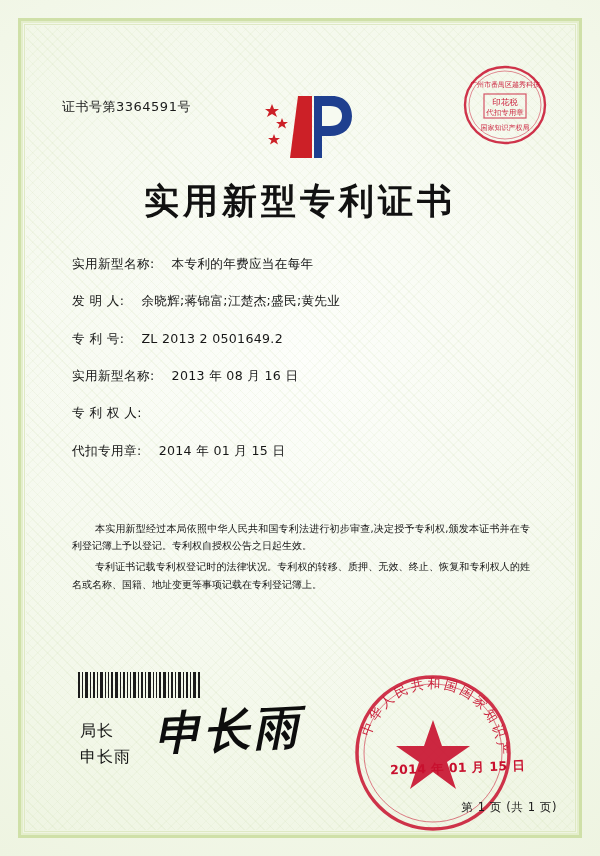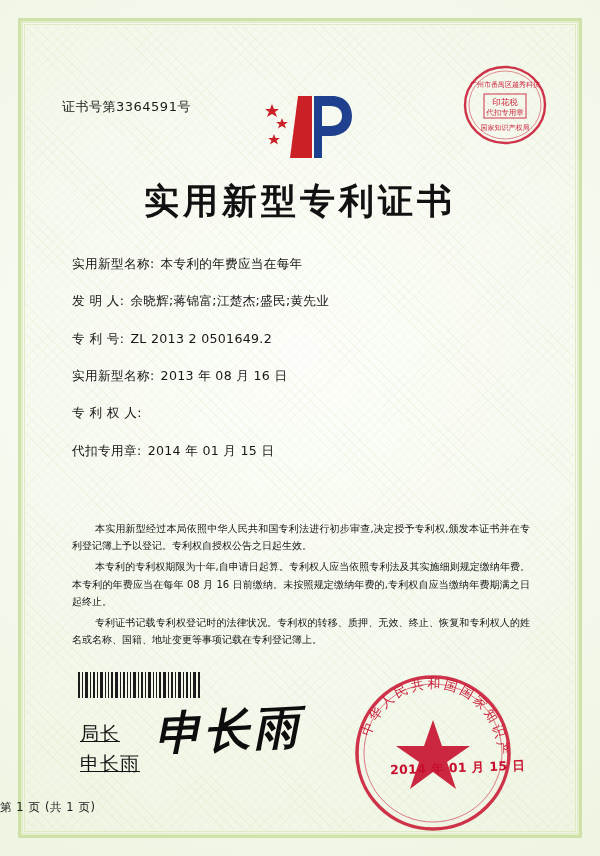--- a/index.html
+++ b/index.html
@@ -121,20 +121,21 @@
     top: 256px;
     width: 470px;
   }
   .field-row {
     display: flex;
     align-items: baseline;
     margin-bottom: 21px;
     font-size: 12.6px;
     color: #161616;
     line-height: 1.3;
+    gap: 11px;
   }
   .field-label {
     white-space: nowrap;
     letter-spacing: 0.4px;
   }
   .field-value {
     margin-left: 6px;
     white-space: nowrap;
     letter-spacing: 0.3px;
   }
@@ -168,25 +169,24 @@
     top: 0;
     height: 26px;
     background: #1b1b1b;
   }
 
   
   .sig-label {
     position: absolute;
     left: 80px;
     top: 718px;
-    font-size: 19px;
+    font-size: 16px;
     color: #141414;
     line-height: 1.6;
     letter-spacing: 1px;
-    text-decoration: underline;
   }
   .sig-script {
     position: absolute;
     left: 155px;
     top: 700px;
     font-family: "DejaVu Serif", "Liberation Serif", serif;
     font-size: 46px;
     font-style: italic;
     font-weight: bold;
     color: #0d0d0d;
@@ -214,21 +214,21 @@
     white-space: nowrap;
     transform: rotate(-2deg);
   }
 
   
   .footer {
     position: absolute;
     left: 0;
     top: 800px;
     width: 557px;
-    text-align: left;
+    text-align: right;
     font-size: 11.5px;
     color: #1c1c1c;
     letter-spacing: 0.6px;
   }
 </style>
 </head>
 <body>
 
 <div class="certificate">
 
@@ -297,21 +297,20 @@
 
       <div class="field-row">
         <span class="field-label">代扣专用章:</span>
         <span class="field-value">2014 年 01 月 15 日</span>
       </div>
 
     </div>
 
     <div class="body-text">
       <p>本实用新型经过本局依照中华人民共和国专利法进行初步审查,决定授予专利权,颁发本证书并在专利登记簿上予以登记。专利权自授权公告之日起生效。</p>
-      <p>本专利的专利权期限为十年,自申请日起算。专利权人应当依照专利法及其实施细则规定缴纳年费。本专利的年费应当在每年 08 月 16 日前缴纳。未按照规定缴纳年费的,专利权自应当缴纳年费期满之日起终止。</p>
       <p>专利证书记载专利权登记时的法律状况。专利权的转移、质押、无效、终止、恢复和专利权人的姓名或名称、国籍、地址变更等事项记载在专利登记簿上。</p>
     </div>
 
     <div class="barcode">
       <div class="barcode-line" style="left:0px;width:2px;"></div>
       <div class="barcode-line" style="left:4px;width:1px;"></div>
       <div class="barcode-line" style="left:7px;width:3px;"></div>
       <div class="barcode-line" style="left:12px;width:1px;"></div>
       <div class="barcode-line" style="left:15px;width:2px;"></div>
       <div class="barcode-line" style="left:19px;width:1px;"></div>

